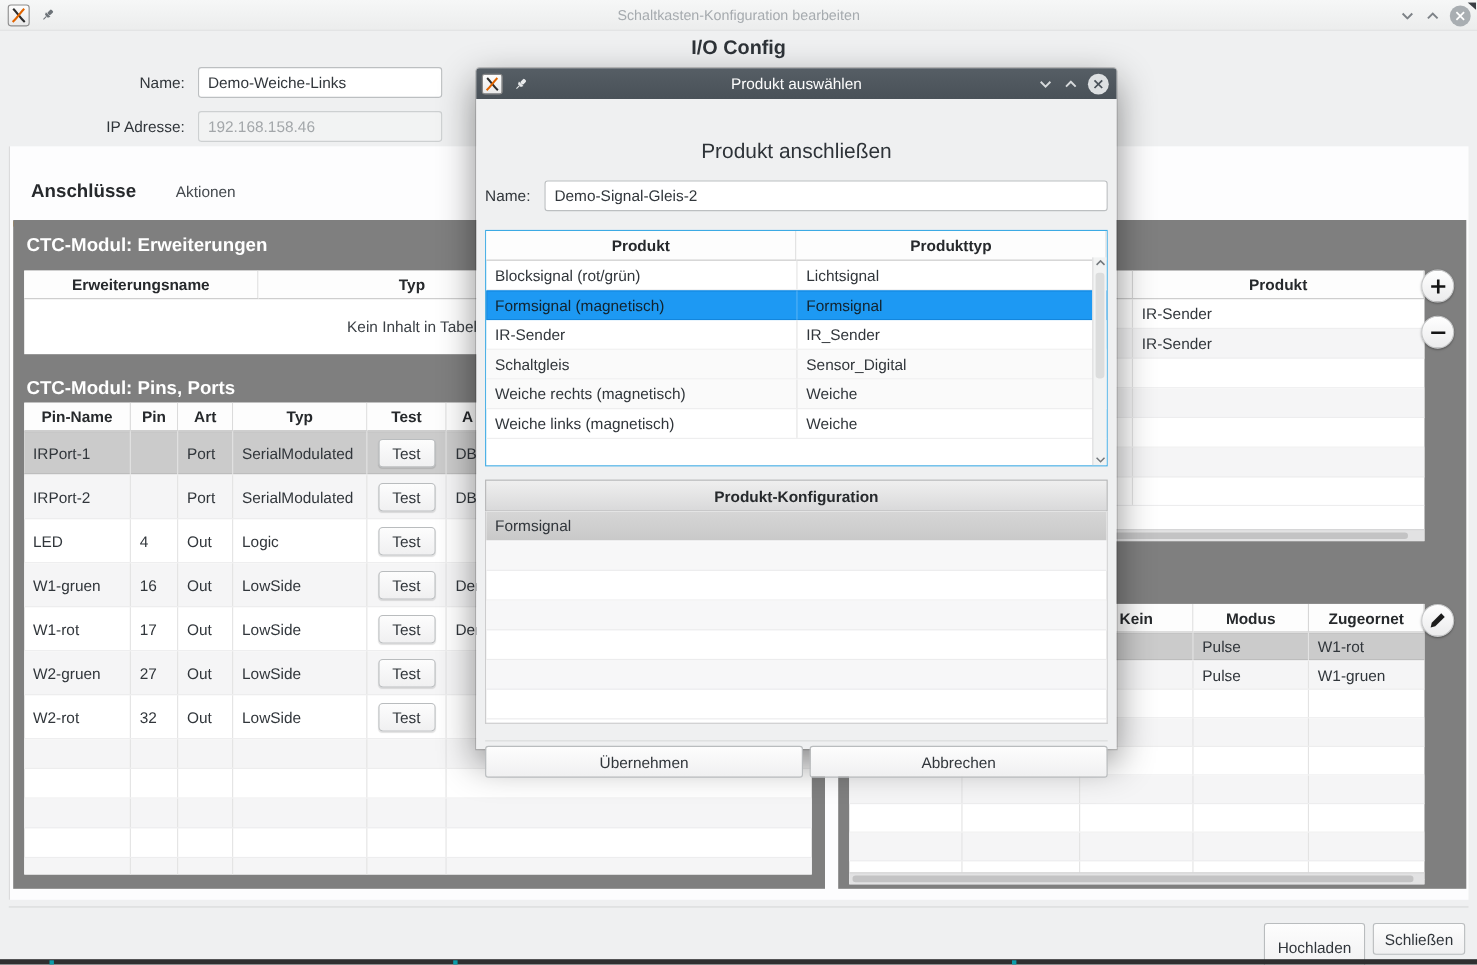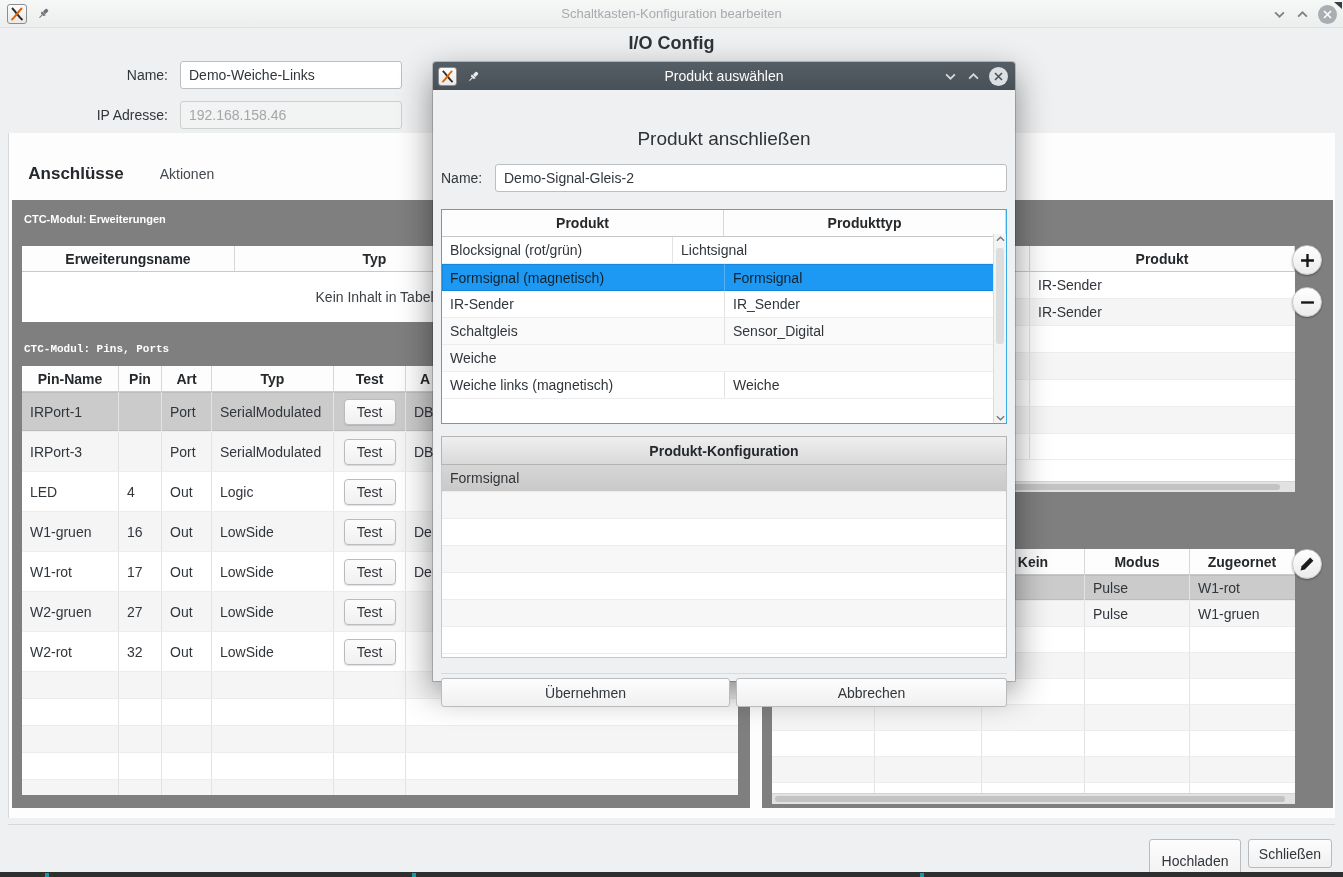--- a/index.html
+++ b/index.html
@@ -38,21 +38,21 @@
   .tab-pane { left:8px; top:133px; width:1327px; height:685px; background:#fdfdfe;
     border-left:1px solid #d8d8d9; }
   .tab-active { left:12px; top:145px; width:128px; height:61px; text-align:center;
     font-size:17px; font-weight:bold; color:#26292c; line-height:58px; }
   .tab-underline { left:12px; top:201px; width:128px; height:5px; background:#f59b00; }
   .tab-inactive { left:152px; top:145px; width:70px; height:56px; text-align:center;
     font-size:14px; color:#44494e; line-height:58px; }
 
   
   .panel { background:#7f7f7f; }
-  .panel-title { color:#ffffff; font-weight:bold; font-size:11px; }
+  .panel-title { color:#ffffff; font-weight:bold; font-size:17px; }
 
   
   .tbl { background:#ffffff; }
   .trow { display:flex; width:100%; }
   .tcell { border-right:1px solid #e3e3e3; padding:0 8px; font-size:14px;
     display:flex; align-items:center; overflow:hidden; white-space:nowrap; }
   .tcell:last-child { border-right:none; }
   .thead .tcell { justify-content:center; font-weight:bold; color:#26292c;
     background:#fdfdfd; border-right:1px solid #d7d7d7; border-bottom:1px solid #c9c9c9; }
   .r-alt { background:#f5f5f6; }
@@ -182,21 +182,21 @@
     <div class="trow thead" style="height:26px;">
       <div class="tcell" style="width:213px;">Erweiterungsname</div>
       <div class="tcell" style="width:280px;">Typ</div>
       <div class="tcell" style="width:223px;"></div>
     </div>
     <div class="trow" style="height:50px; align-items:center; justify-content:center;">
       <span style="font-size:14px; color:#3c4146;">Kein Inhalt in Tabelle</span>
     </div>
   </div>
 
-  <div class="abs panel-title" style="left:12px; top:143px;font-family:Liberation Mono, monospace;">CTC-Modul: Pins, Ports</div>
+  <div class="abs panel-title" style="left:12px; top:143px;">CTC-Modul: Pins, Ports</div>
 
   <div class="abs tbl" style="left:10px; top:166px; width:716px; height:429px; overflow:hidden;">
     <div class="trow thead" style="height:26px;">
       <div class="tcell" style="width:97px;">Pin-Name</div>
       <div class="tcell" style="width:43px;">Pin</div>
       <div class="tcell" style="width:50px;">Art</div>
       <div class="tcell" style="width:122px;">Typ</div>
       <div class="tcell" style="width:72px;">Test</div>
       <div class="tcell" style="width:332px; justify-content:flex-start; padding-left:14px;">A</div>
     </div>
@@ -206,21 +206,21 @@
       <div class="tcell" style="width:43px;"></div>
       <div class="tcell" style="width:50px;">Port</div>
       <div class="tcell" style="width:122px;">SerialModulated</div>
       <div class="tcell" style="width:72px; justify-content:center;">
           <button class="pbtn pbtn-sm" style="width:52px;height:26px;">Test</button>
         </div>
       <div class="tcell" style="width:332px;">DB</div>
     </div>
 
     <div class="trow r-alt r-line" style="height:40px;">
-      <div class="tcell" style="width:97px;">IRPort-3</div>
+      <div class="tcell" style="width:97px;">IRPort-2</div>
       <div class="tcell" style="width:43px;"></div>
       <div class="tcell" style="width:50px;">Port</div>
       <div class="tcell" style="width:122px;">SerialModulated</div>
       <div class="tcell" style="width:72px; justify-content:center;">
           <button class="pbtn pbtn-sm" style="width:52px;height:26px;">Test</button>
         </div>
       <div class="tcell" style="width:332px;">DB</div>
     </div>
 
     <div class="trow r-line" style="height:40px;">
@@ -508,36 +508,37 @@
     <div class="abs" style="left:62px; top:74px; width:512px; height:28px;">
       <input class="tinput" value="Demo-Signal-Gleis-2" style="">
     </div>
 
     <div class="ptable">
       <div class="trow thead">
         <div class="tcell" style="width:283px;">Produkt</div>
         <div class="tcell" style="width:283px;">Produkttyp</div>
       </div>
       <div class="trow r-line">
-        <div class="tcell" style="width:231px;text-align:center;">Blocksignal (rot/grün)</div>
+        <div class="tcell" style="width:283px;text-align:center;">Blocksignal (rot/grün)</div>
         <div class="tcell" style="width:270px;">Lichtsignal</div>
       </div>
       <div class="trow prow-sel">
         <div class="tcell" style="width:283px; border-right-color:rgba(255,255,255,.25);text-align:right;">Formsignal (magnetisch)</div>
         <div class="tcell" style="width:270px;">Formsignal</div>
       </div>
       <div class="trow r-line">
         <div class="tcell" style="width:283px;">IR-Sender</div>
         <div class="tcell" style="width:270px;">IR_Sender</div>
       </div>
       <div class="trow r-line" style="background:#fafafa;">
         <div class="tcell" style="width:283px;">Schaltgleis</div>
         <div class="tcell" style="width:270px;">Sensor_Digital</div>
       </div>
       <div class="trow r-line" style="background:#fafafa;">
+        <div class="tcell" style="width:283px;">Weiche rechts (magnetisch)</div>
         <div class="tcell" style="width:270px;">Weiche</div>
       </div>
       <div class="trow r-line">
         <div class="tcell" style="width:283px;">Weiche links (magnetisch)</div>
         <div class="tcell" style="width:270px;">Weiche</div>
       </div>
 
       <div class="vscroll">
         <svg width="9" height="6" viewBox="0 0 10 6">
             <polyline points="1,5 5,1 9,5" fill="none" stroke="#73787c" stroke-width="1.5"></polyline>

